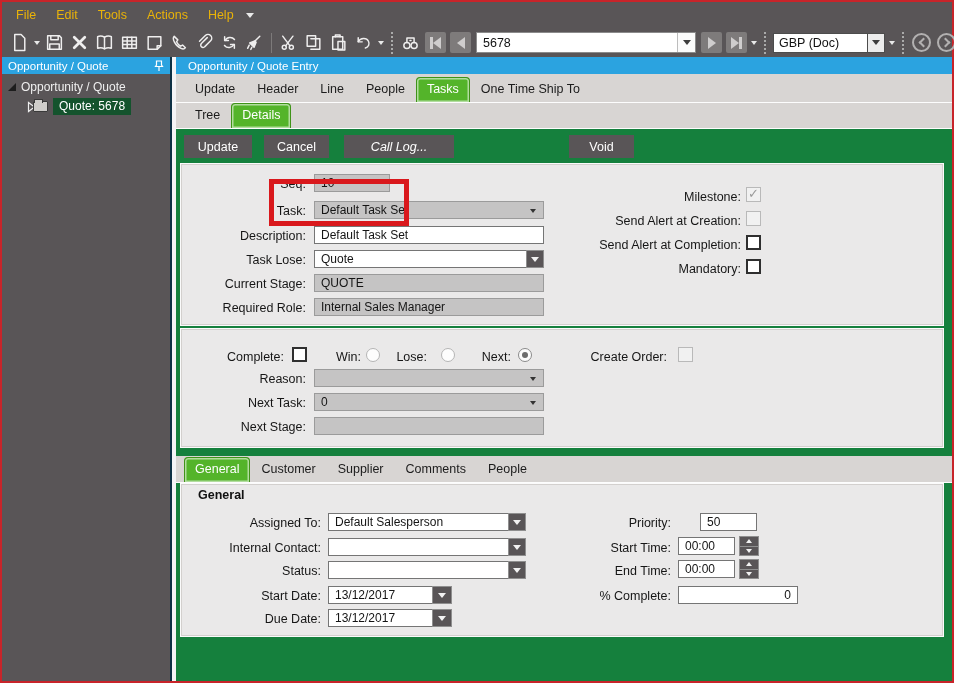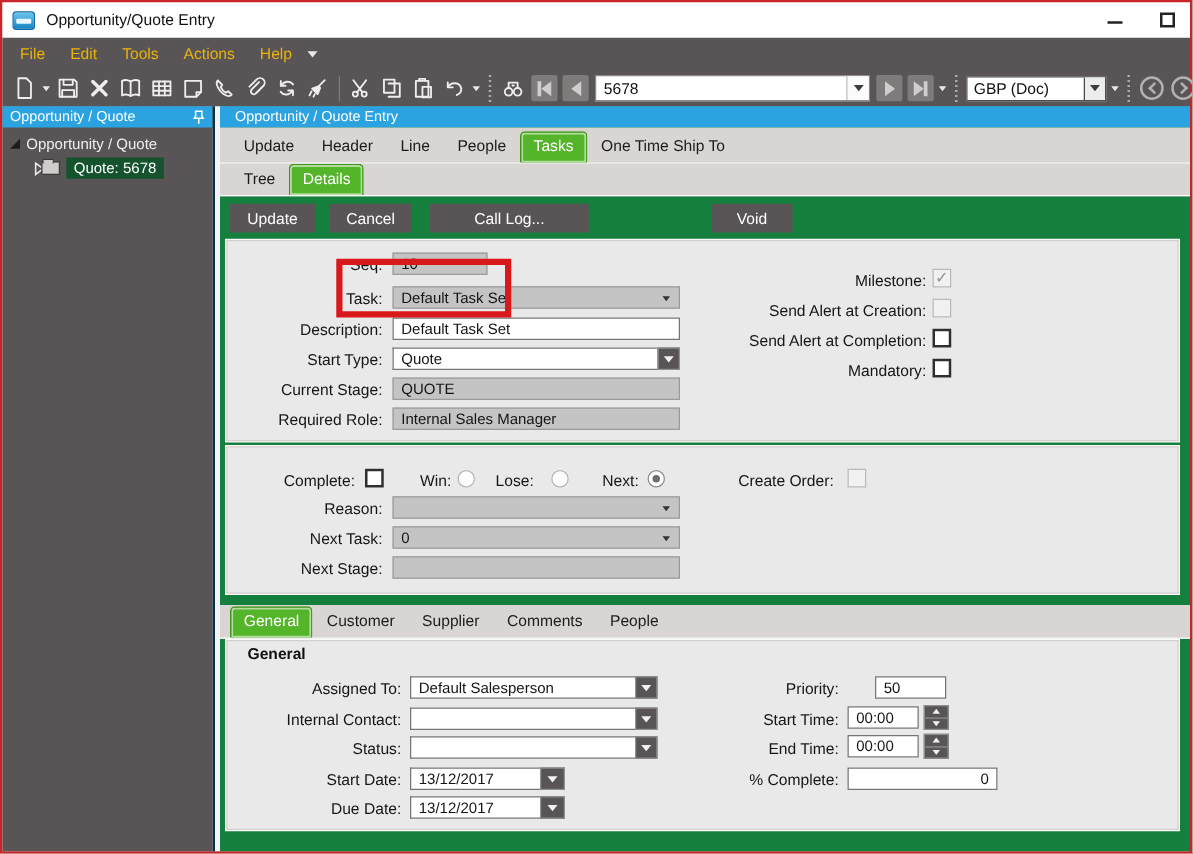--- a/index.html
+++ b/index.html
@@ -95,26 +95,20 @@
   .spin .dn::after { content:""; width:0; height:0; border-left:3px solid transparent; border-right:3px solid transparent; border-top:4px solid #f2f2f2; }
   .heading { position:absolute; font-size:12.5px; font-weight:bold; color:#111; }
   .annot { position:absolute; border:5px solid #d9181c; z-index:30; }
   .ralign { justify-content:flex-end; padding-right:6px; padding-left:0; }
 </style>
 </head>
 <body>
 
 <div class="window">
 
-  <div class="titlebar">
-    <div class="app-icon"></div>
-    <div class="title-text">Opportunity/Quote Entry</div>
-    <div class="btn-min"></div>
-    <div class="btn-max"></div>
-  </div>
 
   <div class="menubar">
     <div class="menu-item">File</div>
     <div class="menu-item">Edit</div>
     <div class="menu-item">Tools</div>
     <div class="menu-item">Actions</div>
     <div class="menu-item">Help</div>
     <div class="menu-caret"></div>
   </div>
 
@@ -299,35 +293,35 @@
         <div class="tab">One Time Ship To</div>
       </div>
 
       <div class="tabstrip tabs2">
         <div class="tab">Tree</div>
         <div class="tab active">Details</div>
       </div>
 
       <div class="pushbtn" style="left:8px; top:78px; width:68px;">Update</div>
       <div class="pushbtn" style="left:88px; top:78px; width:65px;">Cancel</div>
-      <div class="pushbtn" style="left:168px; top:78px; width:127px;">Call Log...</div>
+      <div class="pushbtn" style="left:168px; top:78px; width:110px;font-style:italic;">Call Log...</div>
       <div class="pushbtn" style="left:393px; top:78px; width:65px;">Void</div>
 
       <div class="gpanel" style="top:107px; height:161px;"></div>
 
       <div class="lbl" style="left:0; width:130px; top:120px;">Seq:</div>
       <div class="fld gray" style="left:138px; top:117px; width:76px;">10</div>
 
       <div class="lbl" style="left:0; width:130px; top:147px;">Task:</div>
       <div class="fld gray ddis" style="left:138px; top:144px; width:230px;">Default Task Set</div>
 
       <div class="lbl" style="left:0; width:130px; top:172px;">Description:</div>
       <div class="fld white" style="left:138px; top:169px; width:230px;">Default Task Set</div>
 
-      <div class="lbl" style="left:0; width:130px; top:196px;">Start Type:</div>
+      <div class="lbl" style="left:0; width:130px; top:196px;">Task Lose:</div>
       <div class="combo" style="left:138px; top:193px; width:230px;">
         <div class="cfld">Quote</div>
         <div class="cbtn"></div>
       </div>
 
       <div class="lbl" style="left:0; width:130px; top:220px;">Current Stage:</div>
       <div class="fld gray" style="left:138px; top:217px; width:230px;">QUOTE</div>
 
       <div class="lbl" style="left:0; width:130px; top:244px;">Required Role:</div>
       <div class="fld gray" style="left:138px; top:241px; width:230px;">Internal Sales Manager</div>

